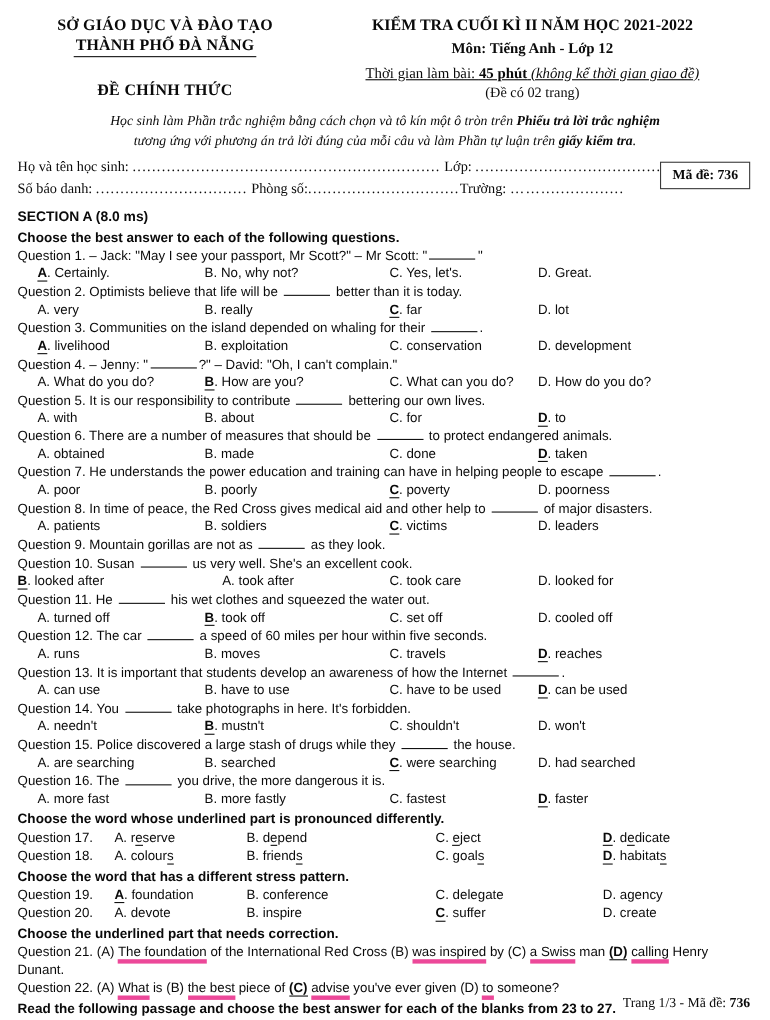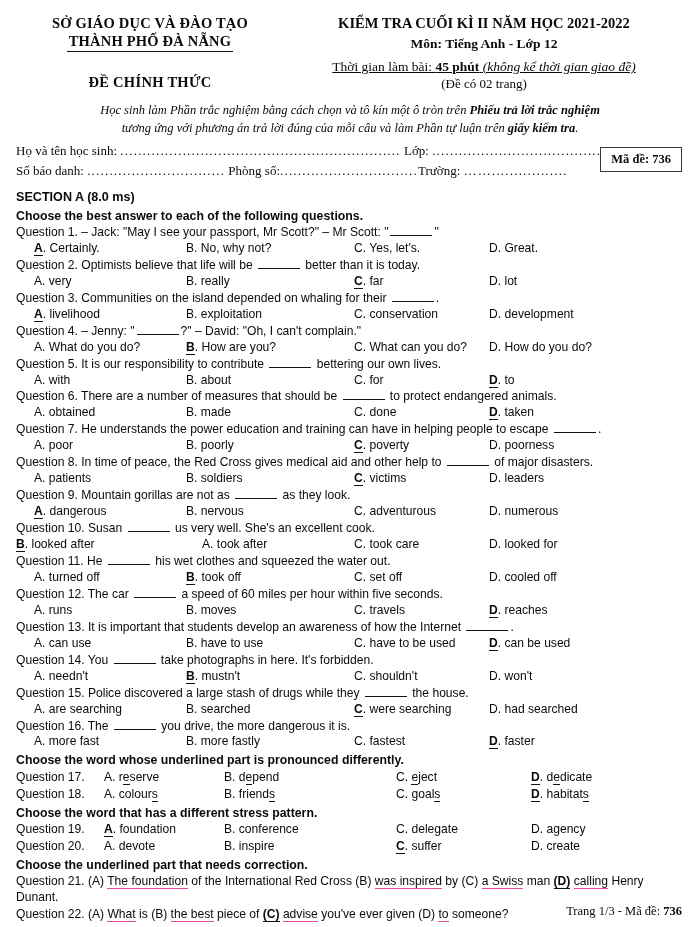--- a/index.html
+++ b/index.html
@@ -56,25 +56,25 @@
   .opt-d{flex:1;box-sizing:border-box;}
   .key{font-weight:bold;border-bottom:1.1px solid #111;}
   .u{border-bottom:1px solid #111;}
 
   
   .opts-inline{display:flex;margin-top:1px;}
   .oi-q{width:88px;}
   .oi-a{width:120px;}
   .oi-b{width:172px;}
   .oi-c{width:135px;}
-  .oi-d{flex:1;}
+  .oi-d{flex:1;margin-left:17px;}
 
   
   .qcorr{margin-top:1px;text-align:left;}
-  .qcorr .u{border-bottom:1px solid #ec4899;}
+  .qcorr .u{border-bottom:4px solid #ec4899;}
 
   .footer{position:absolute;right:18px;bottom:8px;font-family:"Liberation Serif", serif;
           font-size:12.5px;margin-top:35px;}
   .footer b{font-weight:bold;}
 </style>
 </head>
 <body>
 
 <div class="page">
 
@@ -167,26 +167,20 @@
           <div class="opt opt-d"><span>D</span><span>. poorness</span></div>
         </div>
         <div class="qtext"><b style="font-weight: normal;">Question 8.</b> In time of peace, the Red Cross gives medical aid and other help to <span class="blank"></span> of major disasters.</div>
         <div class="opts">
           <div class="opt opt-a"><span>A</span><span>. patients</span></div>
           <div class="opt opt-b"><span>B</span><span>. soldiers</span></div>
           <div class="opt opt-c"><span class="key">C</span><span>. victims</span></div>
           <div class="opt opt-d"><span>D</span><span>. leaders</span></div>
         </div>
         <div class="qtext"><b style="font-weight: normal;">Question 9.</b> Mountain gorillas are not as <span class="blank"></span> as they look.</div>
-        <div class="opts">
-          <div class="opt opt-a"><span class="key">A</span><span>. dangerous</span></div>
-          <div class="opt opt-b"><span>B</span><span>. nervous</span></div>
-          <div class="opt opt-c"><span>C</span><span>. adventurous</span></div>
-          <div class="opt opt-d"><span>D</span><span>. numerous</span></div>
-        </div>
         <div class="qtext"><b style="font-weight: normal;">Question 10.</b> Susan <span class="blank"></span> us very well. She's an excellent cook.</div>
         <div class="opts">
           <div class="opt opt-b"><span class="key">B</span><span>. looked after</span></div>
           <div class="opt opt-a"><span>A</span><span>. took after</span></div>
           <div class="opt opt-c"><span>C</span><span>. took care</span></div>
           <div class="opt opt-d"><span>D</span><span>. looked for</span></div>
         </div>
         <div class="qtext"><b style="font-weight: normal;">Question 11.</b> He <span class="blank"></span> his wet clothes and squeezed the water out.</div>
         <div class="opts">
           <div class="opt opt-a"><span>A</span><span>. turned off</span></div>

